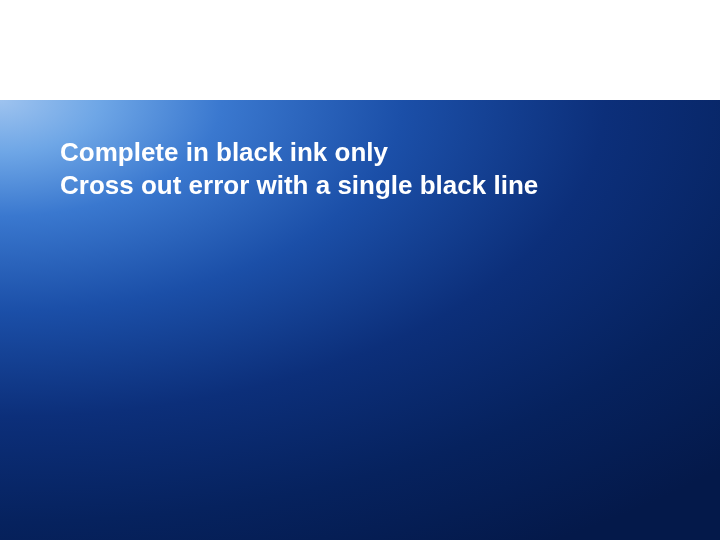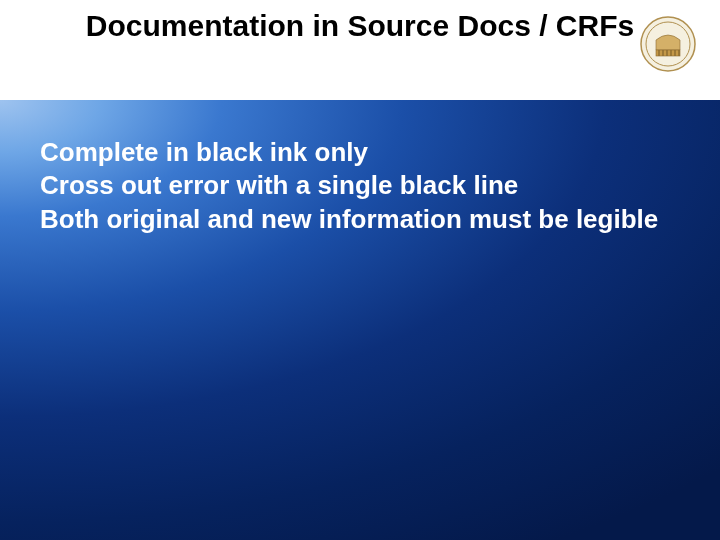--- a/index.html
+++ b/index.html
@@ -42,48 +42,31 @@
     height: 440px;
     background: radial-gradient(ellipse 140% 120% at 0% 0%, #9ec3ef 0%, #6ea6e6 10%, #3a78cf 22%, #1b4fa8 40%, #0c2f7a 60%, #06225e 80%, #04194a 100%);
     padding: 36px 40px 40px 40px;
     color: #ffffff;
   }
   .bullets {
     list-style: none;
     font-size: 26px;
     font-weight: bold;
     line-height: 1.28;
+    margin-left: 20px;
   }
   .bullets li {
     padding-left: 24px;
     text-indent: -24px;
     margin-bottom: 0px;
   }
 </style>
 </head>
 <body>
 
 <div class="slide">
-  <div class="header">
-    <div class="title">Documentation in Source Docs / CRFs</div>
-    <div class="logo">
-      <svg viewBox="0 0 56 56">
-        <circle cx="28" cy="28" r="27" fill="#f5f0e0" stroke="#b09050" stroke-width="1.5"></circle>
-        <circle cx="28" cy="28" r="22" fill="none" stroke="#b09050" stroke-width="1"></circle>
-        <path d="M16 34 L16 24 Q28 14 40 24 L40 34 Z" fill="#d4b068" stroke="#8a6a30" stroke-width="0.6"></path>
-        <rect x="16" y="34" width="24" height="6" fill="#c49848" stroke="#8a6a30" stroke-width="0.6"></rect>
-        <line x1="19" y1="34" x2="19" y2="40" stroke="#8a6a30" stroke-width="1.4"></line>
-        <line x1="23" y1="34" x2="23" y2="40" stroke="#8a6a30" stroke-width="1.4"></line>
-        <line x1="27" y1="34" x2="27" y2="40" stroke="#8a6a30" stroke-width="1.4"></line>
-        <line x1="31" y1="34" x2="31" y2="40" stroke="#8a6a30" stroke-width="1.4"></line>
-        <line x1="35" y1="34" x2="35" y2="40" stroke="#8a6a30" stroke-width="1.4"></line>
-        <line x1="39" y1="34" x2="39" y2="40" stroke="#8a6a30" stroke-width="1.4"></line>
-      </svg>
-    </div>
-  </div>
   <div class="body">
     <ul class="bullets">
       <li>Complete in black ink only</li>
       <li>Cross out error with a single black line</li>
-      <li>Both original and new information must be legible</li>
     </ul>
   </div>
 </div>
 
 </body></html>

